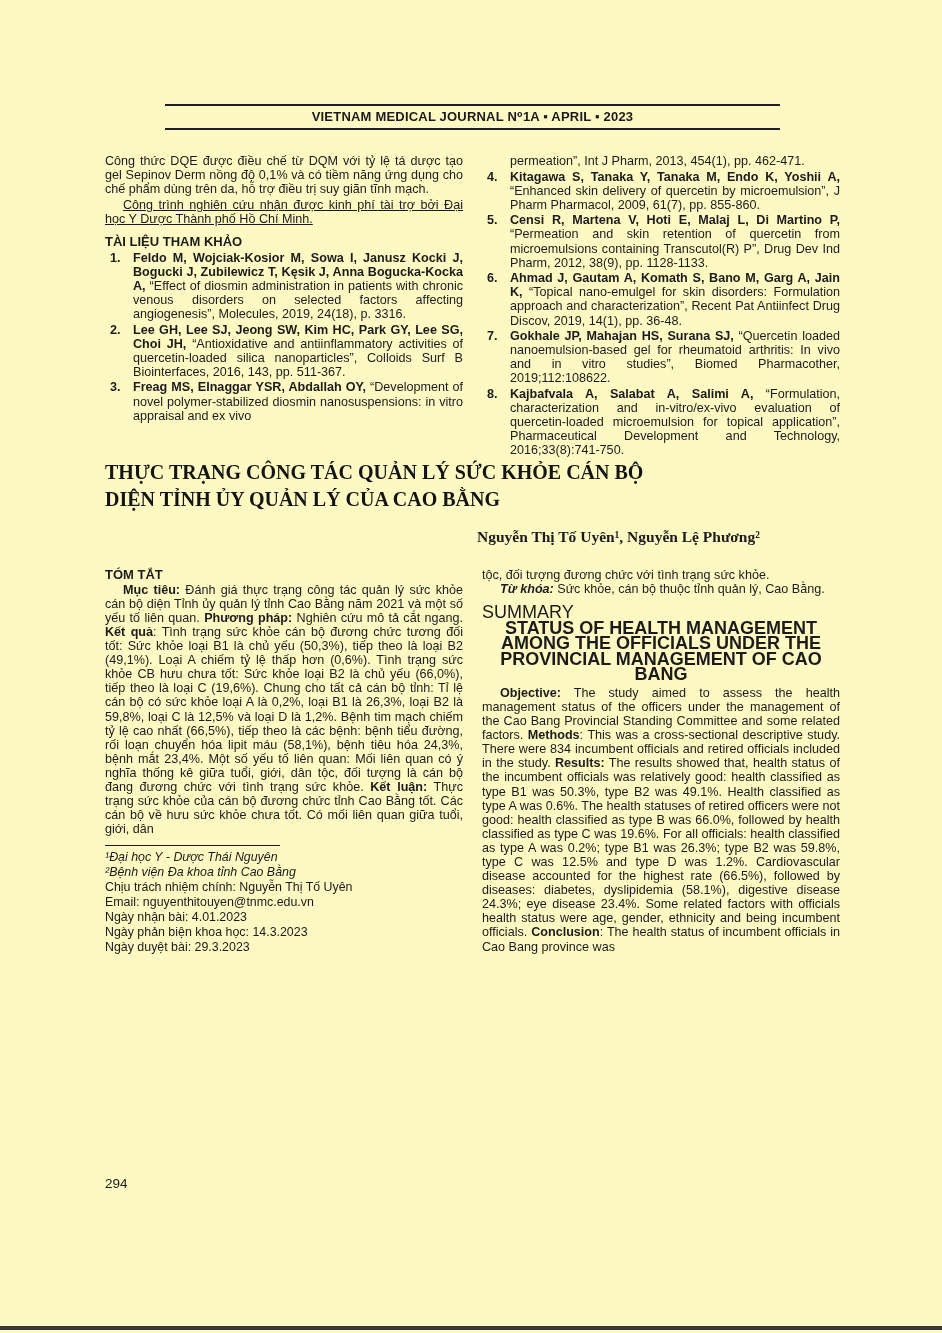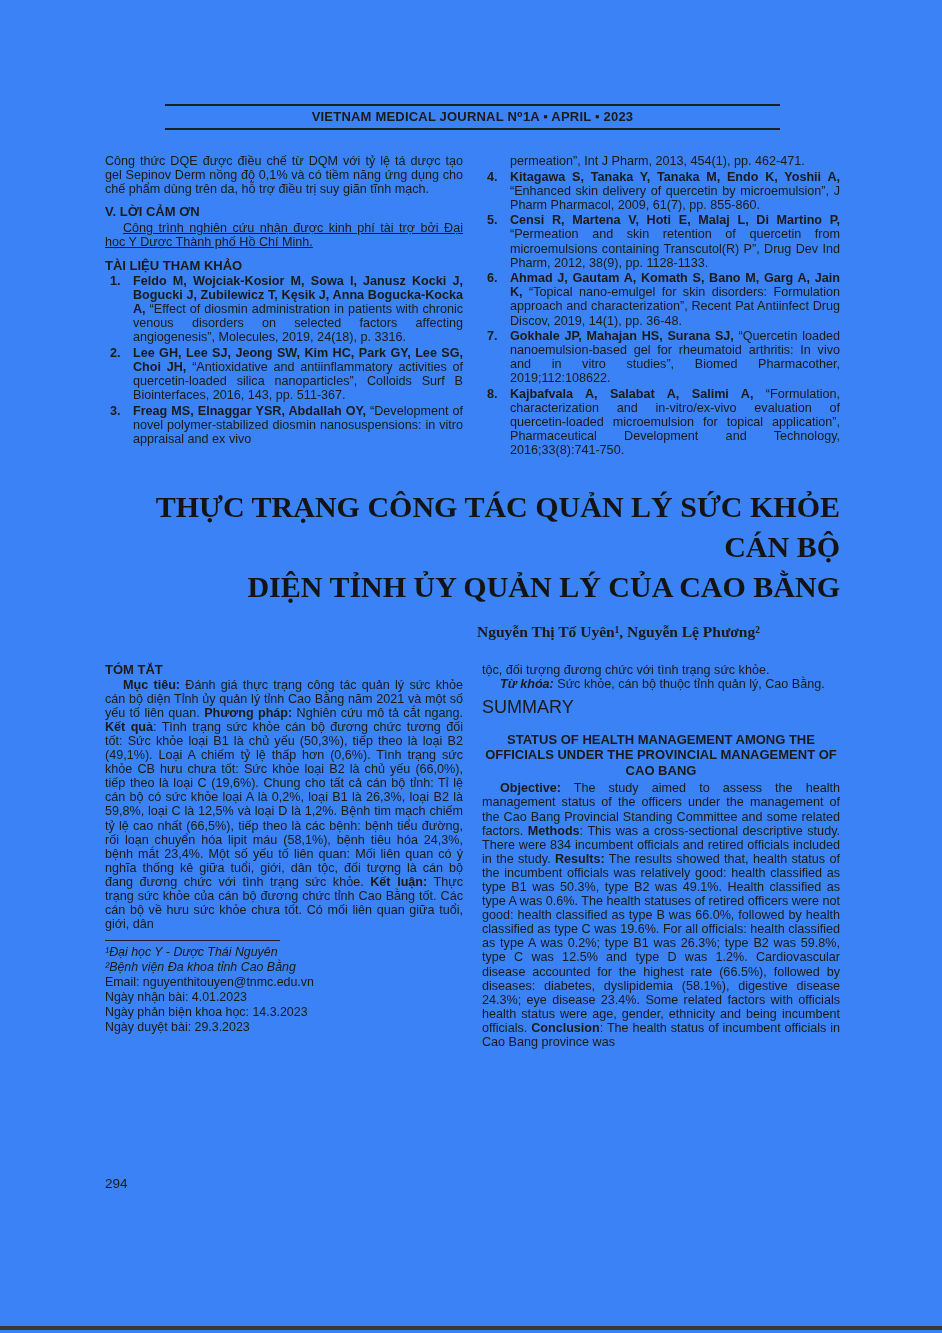--- a/index.html
+++ b/index.html
@@ -1,21 +1,21 @@
 <!DOCTYPE html>
 <html><head>
 <meta charset="utf-8">
 <style>
   * { margin:0; padding:0; box-sizing:border-box; }
   html, body { background:#ffffff; }
   .page {
     position:relative;
     width:942px; height:1333px;
     margin:0 auto;
-    background:#3b82f6;
+    background:#fef9c3;
     overflow:hidden;
     font-family:"Liberation Sans","DejaVu Sans",sans-serif;
     color:#1b1b1b;
   }
   .content { position:absolute; left:105px; top:104px; width:735px; }
 
   
   .jrule { height:0; border-top:2px solid #1f1f1f; margin:0 60px; }
   .journal-title {
     text-align:center; font-size:13px; font-weight:bold;
@@ -35,58 +35,57 @@
 
   
   ol.refs { list-style:none; }
   ol.refs li { position:relative; padding-left:28px; margin-bottom:1.5px; }
   .ref-num { position:absolute; left:5px; font-weight:bold; }
   .ref-authors { font-weight:bold; }
   .ref-cont { padding-left:28px; margin-bottom:1.5px; }
 
   
   .art-title {
-    margin-top:28px; text-align:right;
+    text-align:left;
     font-family:"Liberation Serif","DejaVu Serif",serif;
-    font-size:30px; font-weight:bold; line-height:1.34; color:#141414;
+    font-size:20px; font-weight:bold; line-height:1.34; color:#141414;
   }
   .art-authors {
     margin:15px 0 8px 372px;
     font-family:"Liberation Serif","DejaVu Serif",serif;
     font-size:15.5px; font-weight:bold; text-align:left;
   }
 
   
   .footnotes { margin-top:9px; font-size:12.4px; line-height:15px; text-align:left; }
   .fn-rule { width:175px; border-top:1.4px solid #1f1f1f; margin-bottom:4px; }
   .fn-italic { font-style:italic; }
 
   
   .summary-h { text-align:left; font-weight:normal; font-size:18px; margin-top:9px; }
-  .summary-title { text-align:center; font-weight:bold; font-size:13px; line-height:15.5px; margin:18px 0 3px; }
+  .summary-title { text-align:center; font-weight:bold; font-size:18px; line-height:15.5px; margin:2px 0 3px; }
 
   .page-number { position:absolute; left:105px; top:1176px; font-size:13.5px; }
   .scan-bottom-edge { position:absolute; left:0; bottom:3px; width:100%; height:4px; background:#383838; }
 </style>
 </head>
 <body>
 
 <div class="page">
   <div class="content">
 
     <div>
       <div class="jrule"></div>
       <div class="journal-title">VIETNAM MEDICAL JOURNAL N⁰1A ▪ APRIL ▪ 2023</div>
       <div class="jrule"></div>
     </div>
 
     <div class="two-col refs-section">
       <div class="col">
         <p class="para">Công thức DQE được điều chế từ DQM với tỷ lệ tá dược tạo gel Sepinov Derm nồng độ 0,1% và có tiềm năng ứng dụng cho chế phẩm dùng trên da, hỗ trợ điều trị suy giãn tĩnh mạch.</p>
-        <div class="sec-h" style="margin-top:9px;">V. LỜI CẢM ƠN</div>
         <p class="para indent" style="margin-top:2px;text-decoration:underline;">Công trình nghiên cứu nhận được kinh phí tài trợ bởi Đại học Y Dược Thành phố Hồ Chí Minh.</p>
         <div class="sec-h" style="margin-top:9px;">TÀI LIỆU THAM KHẢO</div>
         <ol class="refs">
           <li>
             <span class="ref-num">1.</span><span class="ref-authors">Feldo M, Wojciak-Kosior M, Sowa I, Janusz Kocki J, Bogucki J, Zubilewicz T, Kęsik J, Anna Bogucka-Kocka A,</span><span> “Effect of diosmin administration in patients with chronic venous disorders on selected factors affecting angiogenesis”, Molecules, 2019, 24(18), p. 3316.</span>
           </li>
           <li>
             <span class="ref-num">2.</span><span class="ref-authors">Lee GH, Lee SJ, Jeong SW, Kim HC, Park GY, Lee SG, Choi JH,</span><span> “Antioxidative and antiinflammatory activities of quercetin-loaded silica nanoparticles”, Colloids Surf B Biointerfaces, 2016, 143, pp. 511-367.</span>
           </li>
           <li>
@@ -127,20 +126,21 @@
 
       <div class="col">
         <div class="sec-h" style="margin-top:0;">TÓM TẮT</div>
         <p class="para indent">
           <span class="b">Mục tiêu:</span><span> Đánh giá thực trạng công tác quản lý sức khỏe cán bộ diện Tỉnh ủy quản lý tỉnh Cao Bằng năm 2021 và một số yếu tố liên quan. </span><span class="b">Phương pháp:</span><span> Nghiên cứu mô tả cắt ngang. </span><span class="b">Kết quả</span><span>: Tình trạng sức khỏe cán bộ đương chức tương đối tốt: Sức khỏe loại B1 là chủ yếu (50,3%), tiếp theo là loại B2 (49,1%). Loại A chiếm tỷ lệ thấp hơn (0,6%). Tình trạng sức khỏe CB hưu chưa tốt: Sức khỏe loại B2 là chủ yếu (66,0%), tiếp theo là loại C (19,6%). Chung cho tất cả cán bộ tỉnh: Tỉ lệ cán bộ có sức khỏe loại A là 0,2%, loại B1 là 26,3%, loại B2 là 59,8%, loại C là 12,5% và loại D là 1,2%. Bệnh tim mạch chiếm tỷ lệ cao nhất (66,5%), tiếp theo là các bệnh: bệnh tiểu đường, rối loạn chuyển hóa lipit máu (58,1%), bệnh tiêu hóa 24,3%, bệnh mắt 23,4%. Một số yếu tố liên quan: Mối liên quan có ý nghĩa thống kê giữa tuổi, giới, dân tộc, đối tượng là cán bộ đang đương chức với tình trạng sức khỏe. </span><span class="b">Kết luận:</span><span> Thực trạng sức khỏe của cán bộ đương chức tỉnh Cao Bằng tốt. Các cán bộ về hưu sức khỏe chưa tốt. Có mối liên quan giữa tuổi, giới, dân</span>
         </p>
         <div class="footnotes">
           <div class="fn-rule"></div>
           <div class="fn-italic">¹Đại học Y - Dược Thái Nguyên</div>
           <div class="fn-italic">²Bệnh viện Đa khoa tỉnh Cao Bằng</div>
+          <div>Chịu trách nhiệm chính: Nguyễn Thị Tố Uyên</div>
           <div>Email: nguyenthitouyen@tnmc.edu.vn</div>
           <div>Ngày nhận bài: 4.01.2023</div>
           <div>Ngày phản biện khoa học: 14.3.2023</div>
           <div>Ngày duyệt bài: 29.3.2023</div>
         </div>
       </div>
 
       <div class="col">
         <p class="para">tộc, đối tượng đương chức với tình trạng sức khỏe.</p>
         <p class="para indent">

